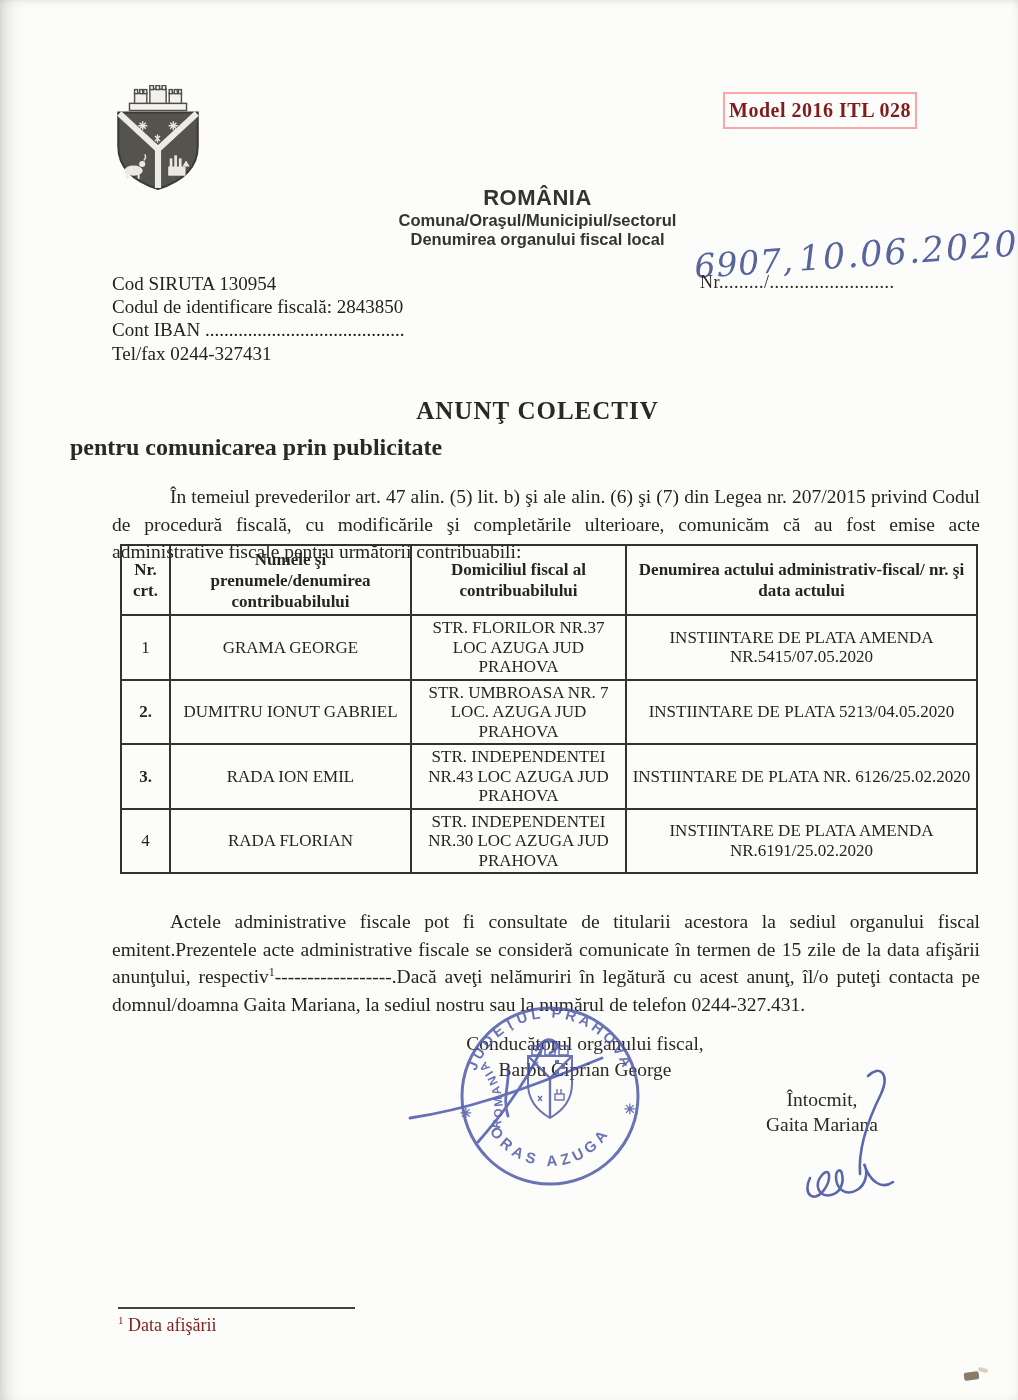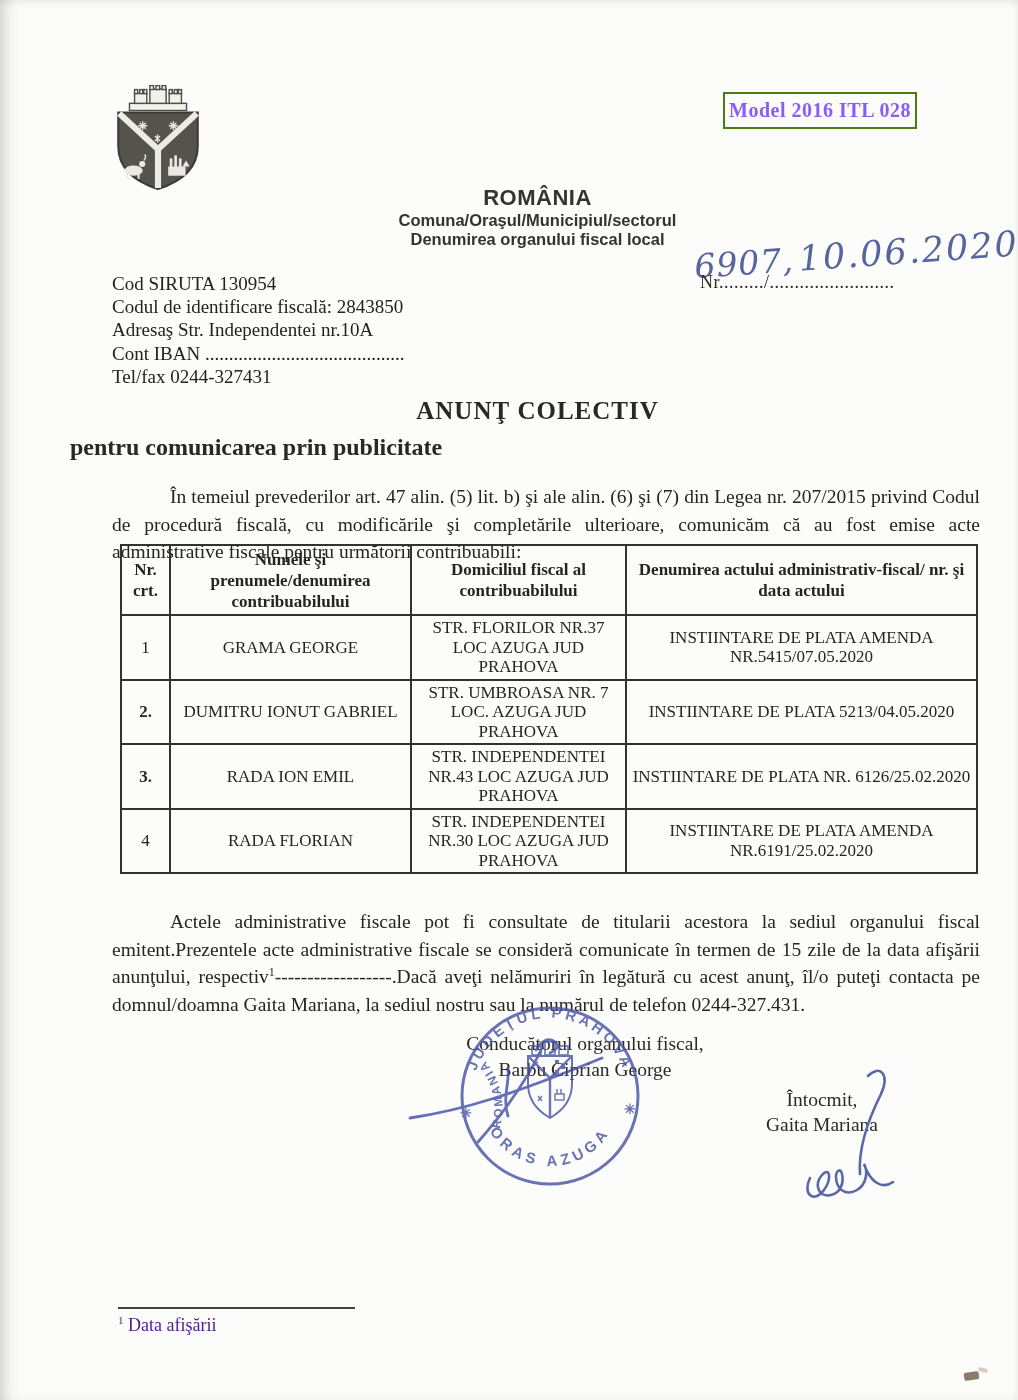--- a/index.html
+++ b/index.html
@@ -8,22 +8,22 @@
     background:#fcfcfa;overflow:hidden;
     font-family:"Liberation Serif", serif;color:#24221e;
     box-shadow:inset 14px 0 20px -14px rgba(60,58,52,.35),
                inset -5px 0 10px -7px rgba(60,58,52,.15),
                inset 0 6px 12px -9px rgba(60,58,52,.18);
   }
   .abs{position:absolute;}
   
   .model-box{
     left:723px;top:92px;width:190px;height:33px;
-    border:2px solid #4d7c0f;display:flex;align-items:center;justify-content:center;
-    font-weight:bold;font-size:20px;letter-spacing:.5px;color:#8b5cf6;
+    border:2px solid #fca5a5;display:flex;align-items:center;justify-content:center;
+    font-weight:bold;font-size:20px;letter-spacing:.5px;color:#7f1d1d;
   }
   
   .heading{left:70px;top:185px;width:935px;text-align:center;
     font-family:"Liberation Sans", sans-serif;font-weight:bold;color:#333330;}
   .heading .country{font-size:22px;letter-spacing:.5px;}
   .heading .org{font-size:16.5px;line-height:19px;}
   
   .handwritten{left:694px;top:236px;width:290px;
     font-family:"DejaVu Serif", serif;font-style:italic;
     color:#57659f;transform:rotate(-4deg);white-space:nowrap;}
@@ -60,21 +60,21 @@
   td.nr-plain{font-weight:normal;}
   
   .sig-left{left:420px;top:1031px;width:330px;text-align:center;
     font-size:19.5px;line-height:26px;color:#2c2a26;}
   .sig-right{left:742px;top:1087px;width:160px;text-align:center;
     font-size:19.5px;line-height:25px;color:#2c2a26;}
   .stamp{left:452px;top:998px;width:196px;height:196px;overflow:visible;pointer-events:none;}
   .signature-svg{left:798px;top:1066px;width:110px;height:130px;overflow:visible;pointer-events:none;}
   
   .foot-rule{left:118px;top:1307px;width:237px;border-top:2px solid #44423e;height:0;}
-  .footnote{left:118px;top:1314px;font-size:18px;color:#4c1d95;}
+  .footnote{left:118px;top:1314px;font-size:18px;color:#7f1d1d;}
   .footnote sup{font-size:11px;}
   
   .speck{left:964px;top:1372px;width:15px;height:8px;background:#6e5a46;
     border-radius:2px;transform:rotate(-8deg);opacity:.8;}
   .speck2{left:978px;top:1368px;width:10px;height:4px;background:#c9b9a4;
     border-radius:2px;transform:rotate(14deg);opacity:.7;}
 </style>
 </head>
 <body>
 
@@ -129,21 +129,20 @@
 
   <div class="abs handwritten">
     <span class="hw-num">6907,</span>
     <span class="hw-date">10.06.2020</span>
   </div>
   <div class="abs nr-line">Nr........./.........................</div>
 
   <div class="abs issuer">
     <div>Cod SIRUTA 130954</div>
     <div>Codul de identificare fiscală: 2843850</div>
-    <div>Adresaş Str. Independentei nr.10A</div>
     <div>Cont IBAN ..........................................</div>
     <div>Tel/fax 0244-327431</div>
   </div>
 
   <div class="abs title-main">ANUNŢ COLECTIV</div>
   <div class="abs title-sub">pentru comunicarea prin publicitate</div>
 
   <p class="abs para indent p-intro">În temeiul prevederilor art. 47 alin. (5) lit. b) şi ale alin. (6) şi (7) din Legea nr. 207/2015 privind Codul de procedură fiscală, cu modificările şi completările ulterioare, comunicăm că au fost emise acte administrative fiscale pentru următorii contribuabili:</p>
 
   <table class="doc">

